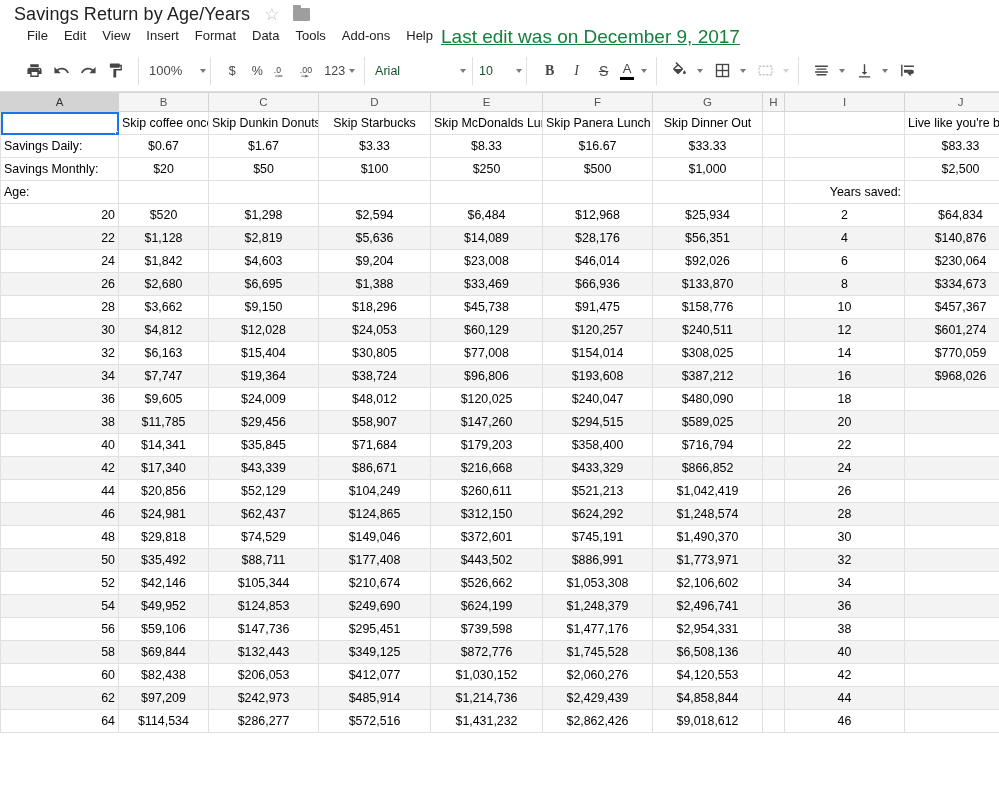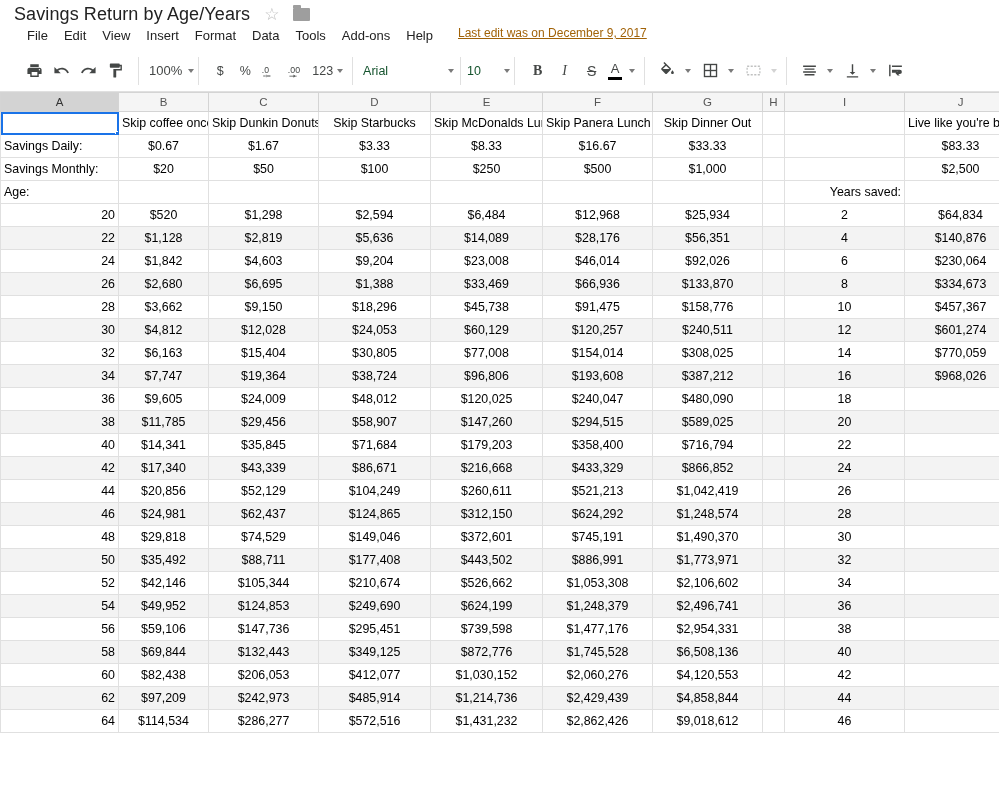--- a/index.html
+++ b/index.html
@@ -53,23 +53,22 @@
     padding-left: 19px;
     font-size: 13px;
     color: #222222;
   }
   .menu-item {
     padding: 2px 8px;
     cursor: default;
     white-space: nowrap;
   }
   #last-edit {
-    margin-left: 17px;
-    font-size: 12px;
-    color: #a16207;
+    font-size: 19px;
+    color: #15803d;
     text-decoration: underline;
     white-space: nowrap;
     cursor: pointer;
   }
 
   
   #toolbar {
     height: 42px;
     display: flex;
     align-items: center;
@@ -109,20 +108,21 @@
     border-left: 3.5px solid transparent;
     border-right: 3.5px solid transparent;
     border-top: 4px solid #7a7a7a;
     margin-left: 6px;
     flex: none;
   }
   .caret.tight { margin-left: 4px; }
   .zoom-box {
     display: flex; align-items: center;
     padding: 0 4px 0 10px;
+    gap: 12px;
   }
   .zoom-box .tb-text { font-size: 13px; }
   .font-box {
     width: 108px;
     display: flex; align-items: center;
     justify-content: space-between;
     padding: 0 6px 0 10px;
   }
   .size-box {
     width: 54px;

